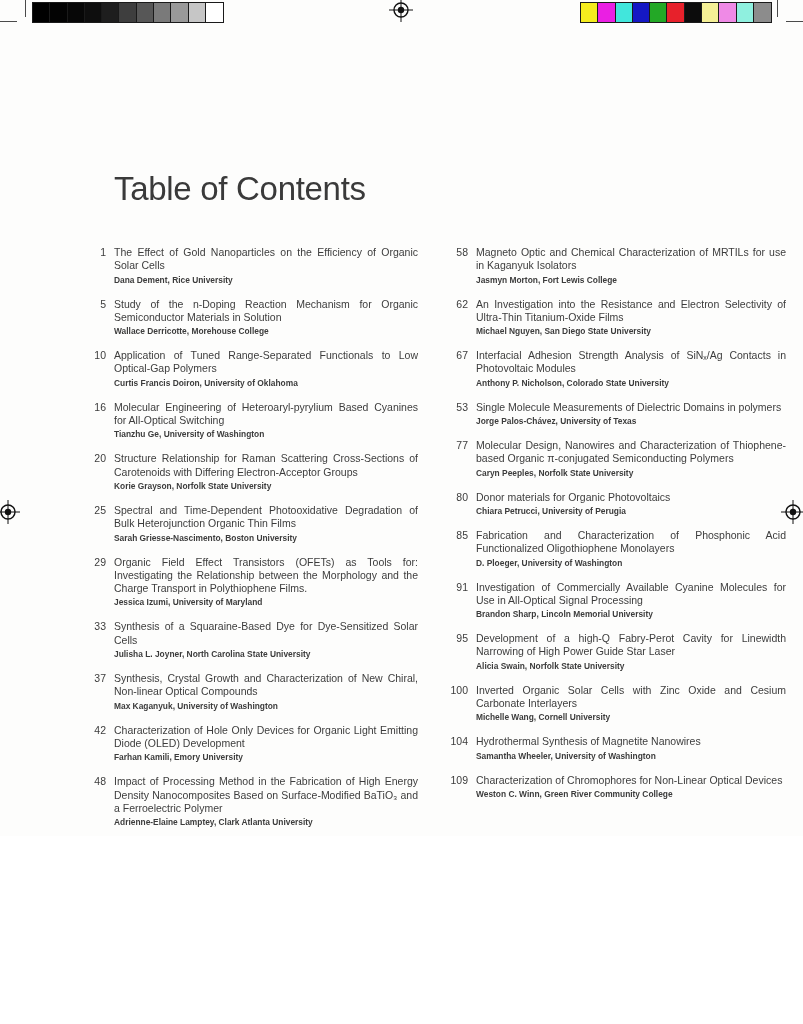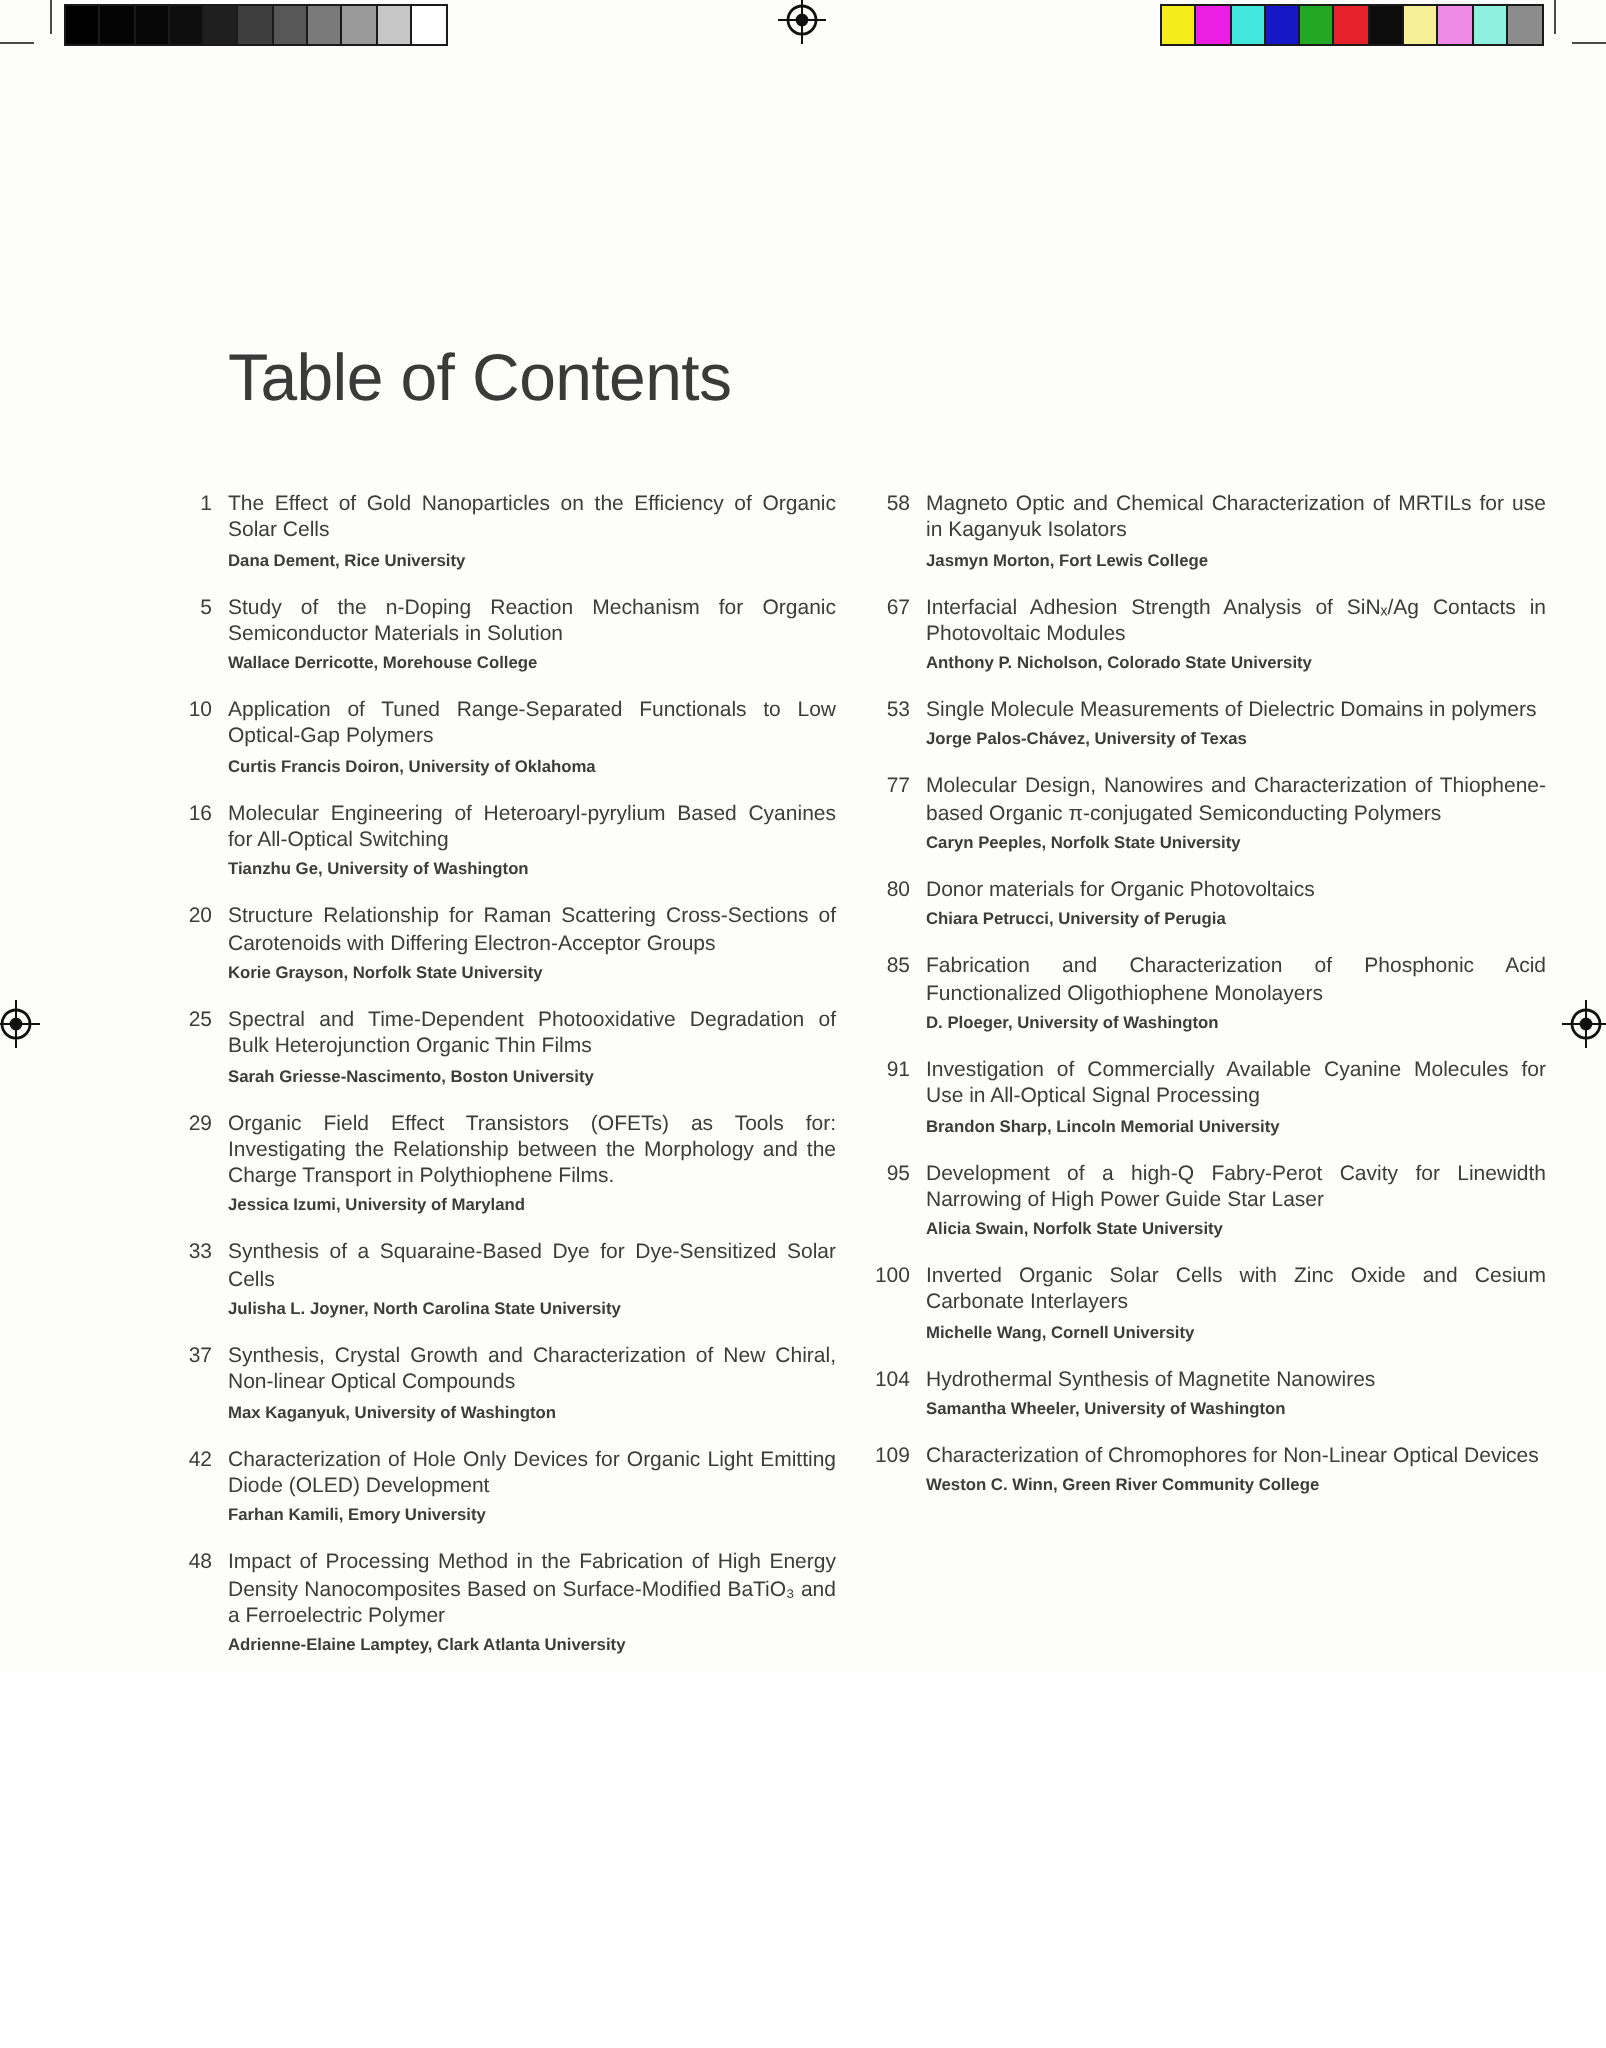--- a/index.html
+++ b/index.html
@@ -20,21 +20,21 @@
   
   .reg{position:absolute;width:24px;height:24px;}
   
   .title{
     position:absolute;left:114px;top:170px;
     font-size:33px;font-weight:400;color:#3a3a3a;letter-spacing:-0.3px;
   }
   
   .toc-col{position:absolute;top:246px;}
   #col-left{left:86px;width:332px;}
-  #col-right{left:435px;width:338px;}
+  #col-right{left:448px;width:338px;}
   .entry{display:flex;margin-bottom:13px;}
   .num{flex:none;width:20px;text-align:right;margin-right:8px;font-size:10.5px;line-height:13.3px;color:#3c3c3c;}
   .ebody{flex:1;min-width:0;}
   .t{display:block;font-size:10.5px;line-height:13.3px;text-align:justify;color:#3c3c3c;}
   .a{display:block;font-size:8.4px;font-weight:bold;line-height:10px;margin-top:2px;color:#3c3c3c;}
   
   .slug{
     position:absolute;top:1001px;font-family:"Liberation Serif","DejaVu Serif",serif;
     font-size:9px;color:#222;white-space:pre;
   }
@@ -201,20 +201,27 @@
 </div>
   <div class="toc-col" id="col-right">
   <div class="entry">
     <span class="num">58</span>
     <span class="ebody">
       <span class="t">Magneto Optic and Chemical Characterization of MRTILs for use in Kaganyuk Isolators</span>
       <span class="a">Jasmyn Morton, Fort Lewis College</span>
     </span>
   </div>
 
+  <div class="entry">
+    <span class="num">62</span>
+    <span class="ebody">
+      <span class="t">An Investigation into the Resistance and Electron Selectivity of Ultra-Thin Titanium-Oxide Films</span>
+      <span class="a">Michael Nguyen, San Diego State University</span>
+    </span>
+  </div>
 
   <div class="entry">
     <span class="num">67</span>
     <span class="ebody">
       <span class="t">Interfacial Adhesion Strength Analysis of SiNₓ/Ag Contacts in Photovoltaic Modules</span>
       <span class="a">Anthony P. Nicholson, Colorado State University</span>
     </span>
   </div>
 
   <div class="entry">

